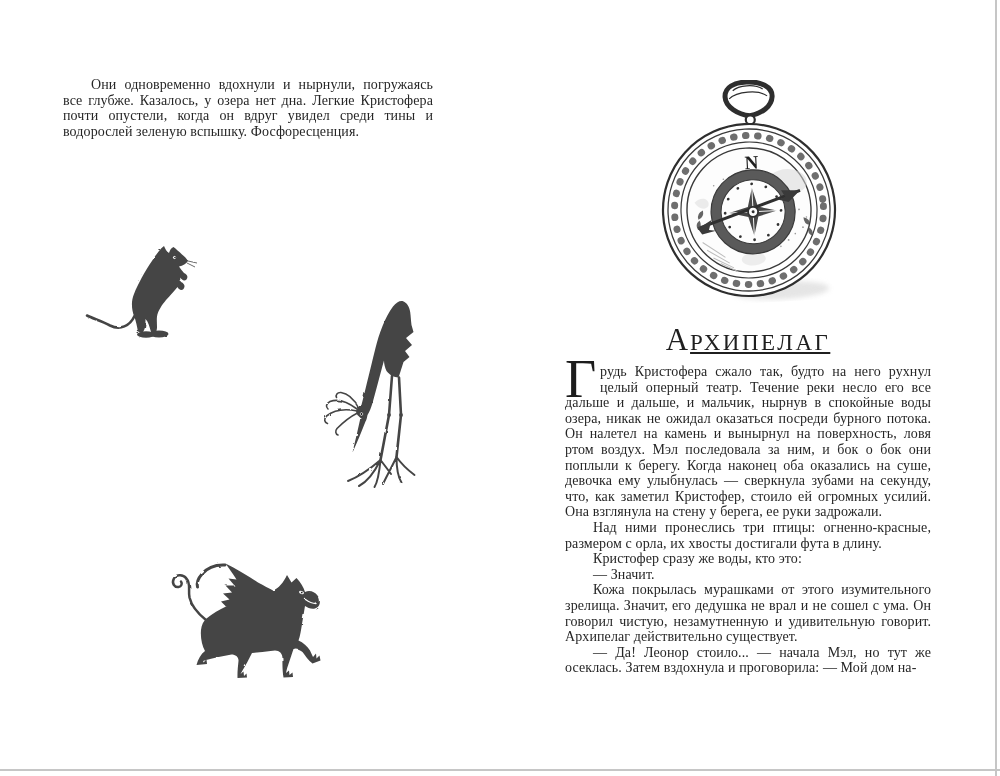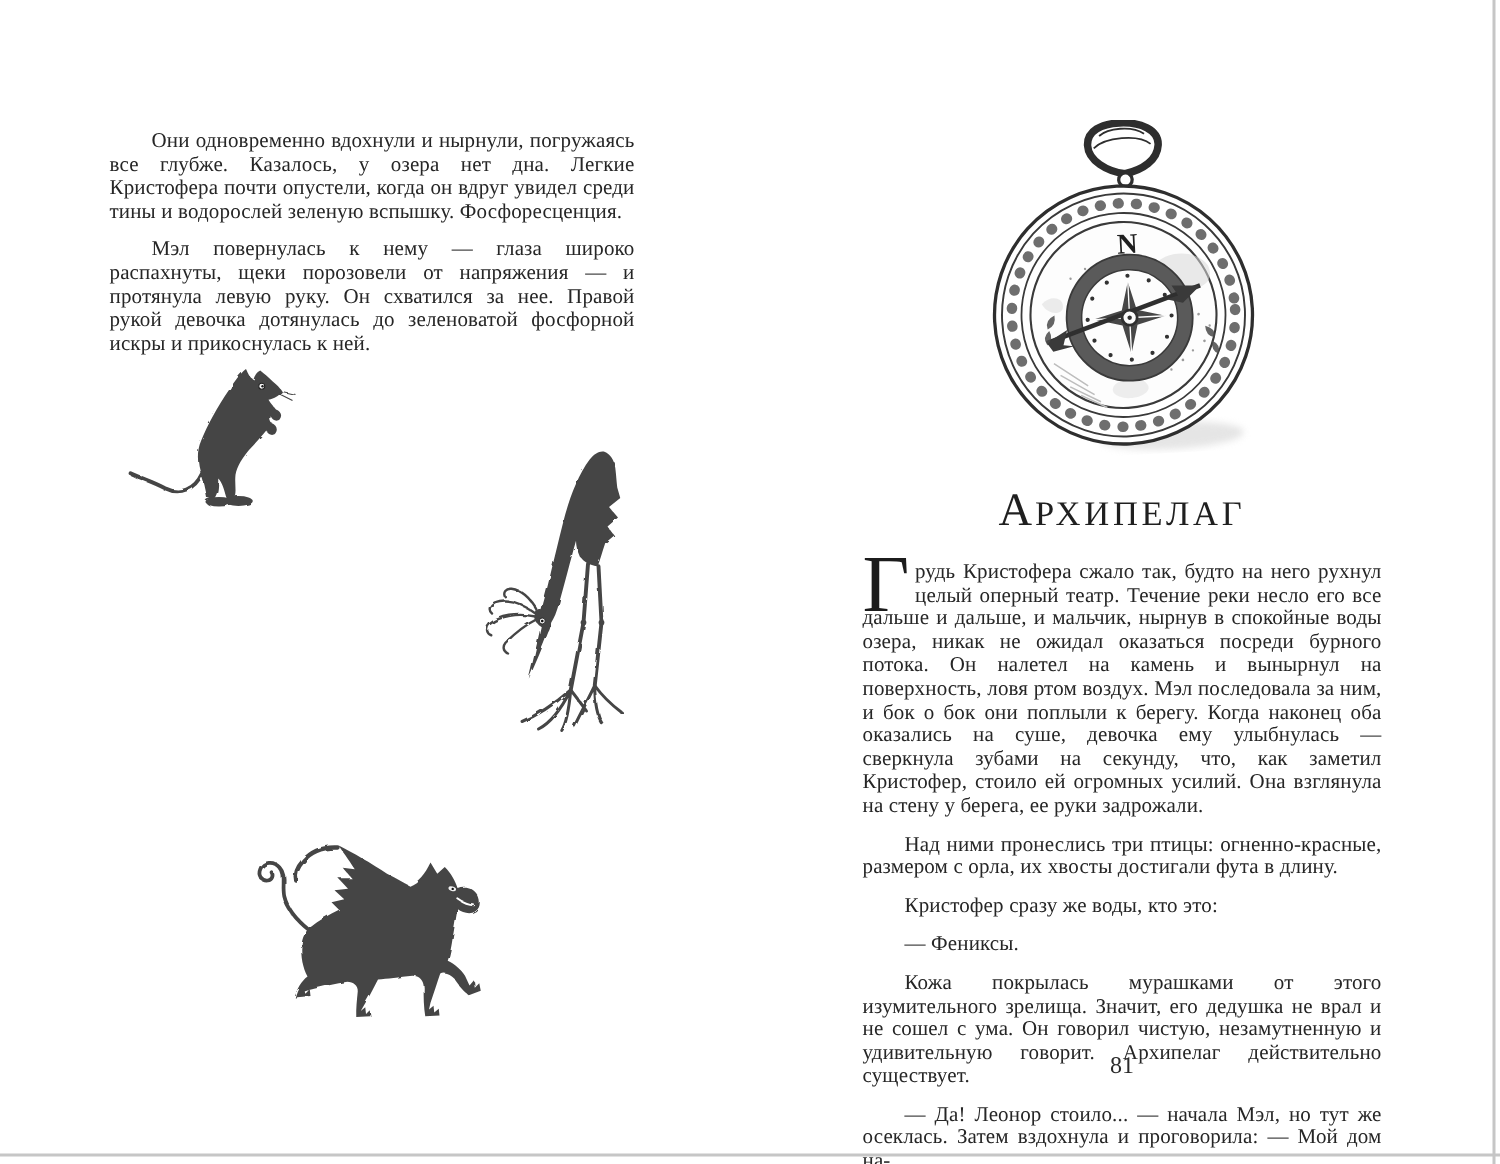--- a/index.html
+++ b/index.html
@@ -3,45 +3,44 @@
 <meta charset="utf-8">
 <style>
   html,body{margin:0;padding:0;background:#ffffff;}
   #page-spread{
     position:relative;width:1000px;height:776px;background:#ffffff;overflow:hidden;
     font-family:"Liberation Serif","DejaVu Serif",serif;color:#262626;
   }
   .text-block{position:absolute;text-align:justify;font-size:14px;line-height:15.6px;letter-spacing:.1px;}
   #left-text{left:63px;top:77px;width:370px;}
   #right-text{left:565px;top:364px;width:366px;}
-  .text-block p{margin:10px;text-indent:28px;}
+  .text-block p{margin:0;text-indent:28px;}
   .text-block p.first-par{text-indent:0;}
   .dropcap-box{float:left;width:31px;height:30px;margin-right:4px;position:relative;}
   .dropcap-box span{position:absolute;top:-12px;left:0;font-size:54px;line-height:1;color:#1c1c1c;}
   #chapter-title{position:absolute;left:565px;top:324px;width:366px;text-align:center;line-height:32px;color:#1f1f1f;white-space:nowrap;}
   .t-initial{font-size:31px;letter-spacing:2px;}
-  .t-rest{font-size:23px;letter-spacing:2.5px;}
+  .t-rest{font-size:23px;letter-spacing:2.5px;text-decoration:underline;}
   #page-number{position:absolute;left:565px;top:702px;width:366px;text-align:center;font-size:16px;color:#2b2b2b;}
   .illus{position:absolute;}
   #rat-illus{left:85px;top:237px;width:150px;height:105px;}
   #bird-illus{left:300px;top:297px;width:160px;height:192px;}
   #griffin-illus{left:155px;top:562px;width:200px;height:135px;}
   #compass-illus{left:655px;top:80px;width:190px;height:228px;}
   .edge-bottom{position:absolute;left:0;top:769px;width:1000px;height:2px;background:#c6c6c6;}
   .edge-right{position:absolute;left:995px;top:0;width:2px;height:776px;background:#c6c6c6;}
   svg{display:block;width:100%;height:100%;}
 </style>
 </head>
 <body>
 
 <div id="page-spread">
 
   <div id="left-text" class="text-block">
     <p>Они одновременно вдохнули и нырнули, погружаясь все глубже. Казалось, у озера нет дна. Легкие Кристофера почти опустели, когда он вдруг увидел среди тины и водорослей зеленую вспышку. Фосфоресценция.</p>
-    <p>Мэл повернулась к нему — глаза широко распахнуты, щеки порозовели от напряжения — и протянула левую руку. Он схватился за нее. Правой рукой девочка дотянулась до зеленоватой фосфорной искры и прикоснулась к ней.</p>
   </div>
 
   <div id="rat-illus" class="illus">
     <svg viewBox="0 0 150 105">
       <defs>
         <filter id="f-rat">
             <feTurbulence type="fractalNoise" baseFrequency="0.14" numOctaves="2" result="t"></feTurbulence>
             <feDisplacementMap in="SourceGraphic" in2="t" scale="2.2"></feDisplacementMap>
           </filter>
       </defs>
@@ -172,23 +171,22 @@
   </div>
 
   <div id="right-text" class="text-block">
     <p class="first-par">
       <span class="dropcap-box">
           <span>Г</span>
         </span><span>рудь Кристофера сжало так, будто на него рухнул целый оперный театр. Течение реки несло его все дальше и дальше, и мальчик, нырнув в спокойные воды озера, никак не ожидал оказаться посреди бурного потока. Он налетел на камень и вынырнул на поверхность, ловя ртом воздух. Мэл последовала за ним, и бок о бок они поплыли к берегу. Когда наконец оба оказались на суше, девочка ему улыбнулась — сверкнула зубами на секунду, что, как заметил Кристофер, стоило ей огромных усилий. Она взглянула на стену у берега, ее руки задрожали.</span>
     </p>
     <p>Над ними пронеслись три птицы: огненно-красные, размером с орла, их хвосты достигали фута в длину.</p>
     <p>Кристофер сразу же воды, кто это:</p>
-    <p>— Фениксы.</p>
+    <p>— Значит.</p>
     <p>Кожа покрылась мурашками от этого изумительного зрелища. Значит, его дедушка не врал и не сошел с ума. Он говорил чистую, незамутненную и удивительную говорит. Архипелаг действительно существует.</p>
     <p>— Да! Леонор стоило... — начала Мэл, но тут же осеклась. Затем вздохнула и проговорила: — Мой дом на-</p>
   </div>
 
-  <div id="page-number">81</div>
 
   <div class="edge-bottom"></div>
   <div class="edge-right"></div>
 
 </div>
 
 </body></html>

